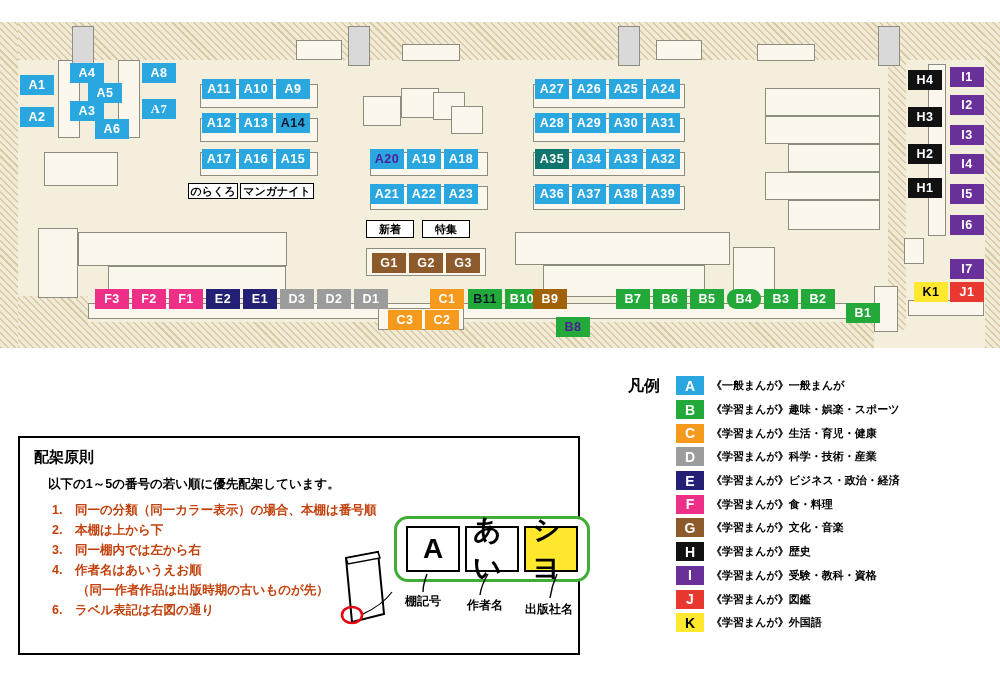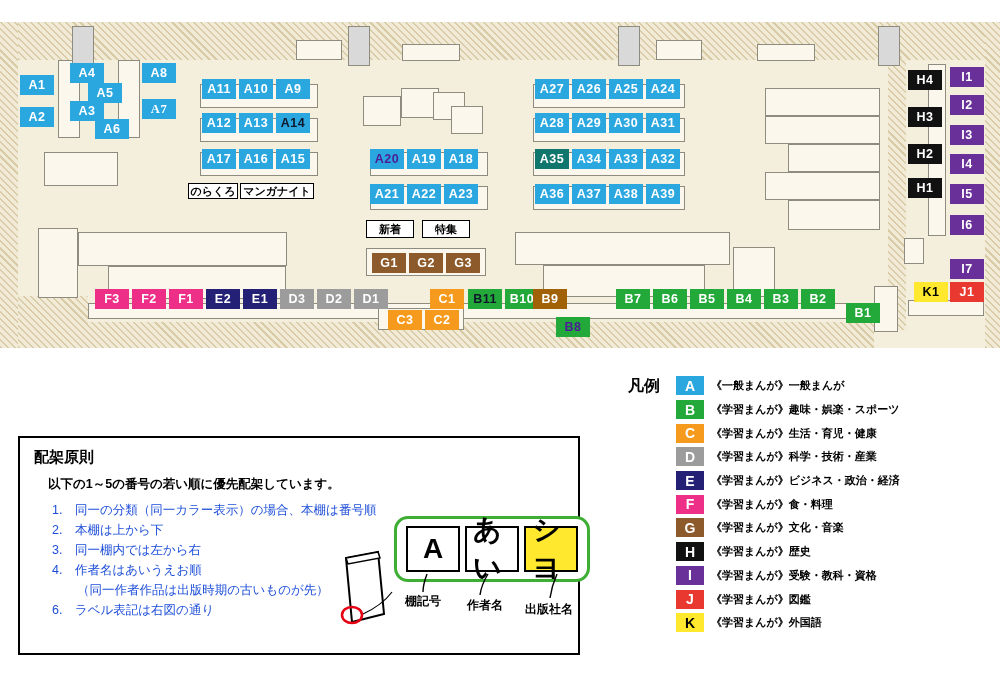--- a/index.html
+++ b/index.html
@@ -16,21 +16,21 @@
     font-weight:bold;font-size:11px;color:#000;box-sizing:border-box;}
   .legend{position:absolute;left:628px;top:374px;display:flex;gap:16px;}
   .legend-title{font-weight:bold;font-size:16px;color:#000;padding-top:2px;}
   .legend-rows{display:flex;flex-direction:column;}
   .legend-row{display:flex;align-items:center;height:23.7px;gap:7px;}
   .legend-chip{width:28px;height:19px;display:flex;align-items:center;justify-content:center;font-weight:bold;font-size:14px;flex:0 0 auto;}
   .legend-text{font-weight:bold;font-size:11px;color:#000;white-space:nowrap;}
   .principles{position:absolute;left:18px;top:436px;width:562px;height:219px;border:2px solid #000;background:#fff;box-sizing:border-box;padding:10px 14px;}
   .p-title{font-weight:bold;font-size:15px;color:#000;margin-bottom:9px;}
   .p-intro{font-weight:bold;font-size:12.5px;color:#000;margin-left:14px;margin-bottom:7px;}
-  .p-line{font-weight:normal;font-size:12.5px;color:#1d4ed8;margin-left:18px;line-height:1.6;}
+  .p-line{font-weight:bold;font-size:12.5px;color:#c2410c;margin-left:18px;line-height:1.6;}
   .label-demo{position:absolute;left:374px;top:78px;display:flex;gap:5px;padding:7px 9px;border:3px solid #3fae35;border-radius:14px;background:#fff;}
   .demo-cell{border:2.5px solid #000;min-width:38px;height:42px;display:flex;align-items:center;justify-content:center;
     font-weight:bold;font-size:28px;color:#000;padding:0 6px;background:#fff;}
   .demo-cell.pub{background:#ffe82e;}
   .demo-cap{position:absolute;font-weight:bold;font-size:12px;color:#000;white-space:nowrap;}
   svg{position:absolute;overflow:visible;}
 </style>
 </head>
 <body>
 
@@ -141,21 +141,21 @@
       <div class="chip" style="left: 317px; top: 289px; background: rgb(156, 156, 157); color: rgb(255, 255, 255);">D2</div>
       <div class="chip" style="left: 354px; top: 289px; background: rgb(156, 156, 157); color: rgb(255, 255, 255);">D1</div>
       <div class="chip" style="left: 430px; top: 289px; background: rgb(245, 154, 28); color: rgb(255, 255, 255);">C1</div>
       <div class="chip" style="left: 468px; top: 289px; background: rgb(35, 169, 58); color: #0f172a;">B11</div>
       <div class="chip" style="left: 505px; top: 289px; background: rgb(35, 169, 58); color: rgb(255, 255, 255);">B10</div>
       <div class="chip" style="left: 513px; top: 289px; background: #a16207; color: rgb(255, 255, 255); margin-left: 20px;">B9</div>
       <div class="chip" style="left: 556px; top: 289px; background: rgb(35, 169, 58); color: #4c1d95; margin-top: 28px;">B8</div>
       <div class="chip" style="left: 616px; top: 289px; background: rgb(35, 169, 58); color: rgb(255, 255, 255);">B7</div>
       <div class="chip" style="left: 653px; top: 289px; background: rgb(35, 169, 58); color: rgb(255, 255, 255);">B6</div>
       <div class="chip" style="left: 690px; top: 289px; background: rgb(35, 169, 58); color: rgb(255, 255, 255);">B5</div>
-      <div class="chip" style="left: 727px; top: 289px; background: rgb(35, 169, 58); color: rgb(255, 255, 255);">B4</div>
+      <div class="chip" style="left: 727px; top: 289px; background: rgb(35, 169, 58); color: rgb(255, 255, 255); border-radius: 9px;">B4</div>
       <div class="chip" style="left: 764px; top: 289px; background: rgb(35, 169, 58); color: rgb(255, 255, 255);">B3</div>
       <div class="chip" style="left: 801px; top: 289px; background: rgb(35, 169, 58); color: rgb(255, 255, 255);">B2</div>
       <div class="chip" style="left: 388px; top: 310px; background: rgb(245, 154, 28); color: rgb(255, 255, 255);">C3</div>
       <div class="chip" style="left: 425px; top: 310px; background: rgb(245, 154, 28); color: rgb(255, 255, 255);">C2</div>
       <div class="chip" style="left: 846px; top: 303px; background: rgb(35, 169, 58); color: rgb(255, 255, 255);">B1</div>
       <div class="chip" style="left: 914px; top: 282px; background: rgb(255, 232, 46); color: rgb(0, 0, 0);">K1</div>
       <div class="chip" style="left: 950px; top: 282px; background: rgb(232, 56, 47); color: rgb(255, 255, 255);">J1</div>
       <div class="chip" style="left: 908px; top: 70px; background: rgb(17, 17, 17); color: rgb(255, 255, 255);">H4</div>
       <div class="chip" style="left: 908px; top: 107px; background: rgb(17, 17, 17); color: rgb(255, 255, 255);">H3</div>
       <div class="chip" style="left: 908px; top: 144px; background: rgb(17, 17, 17); color: rgb(255, 255, 255);">H2</div>

